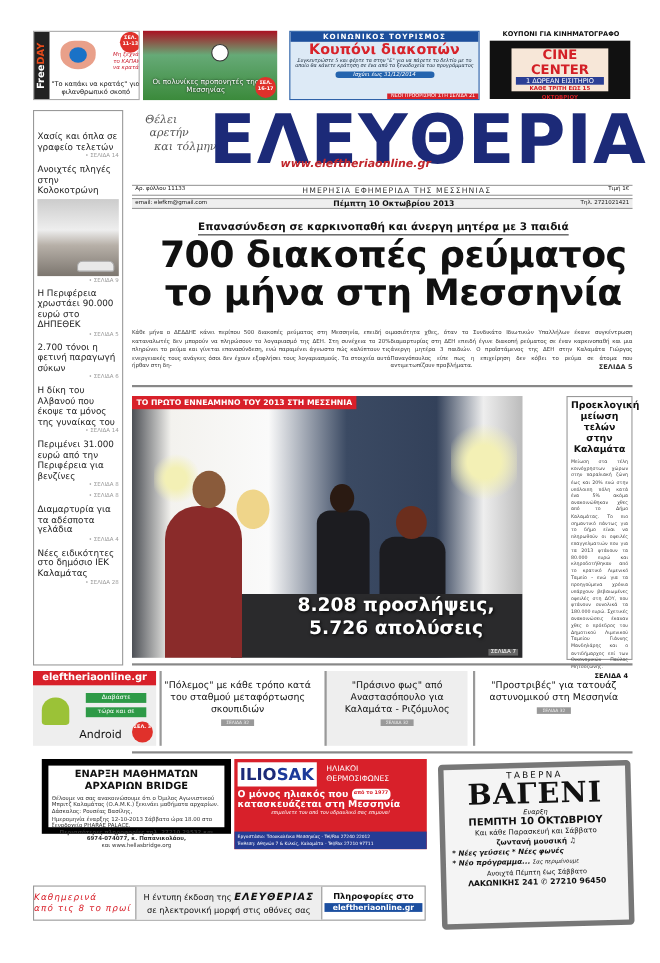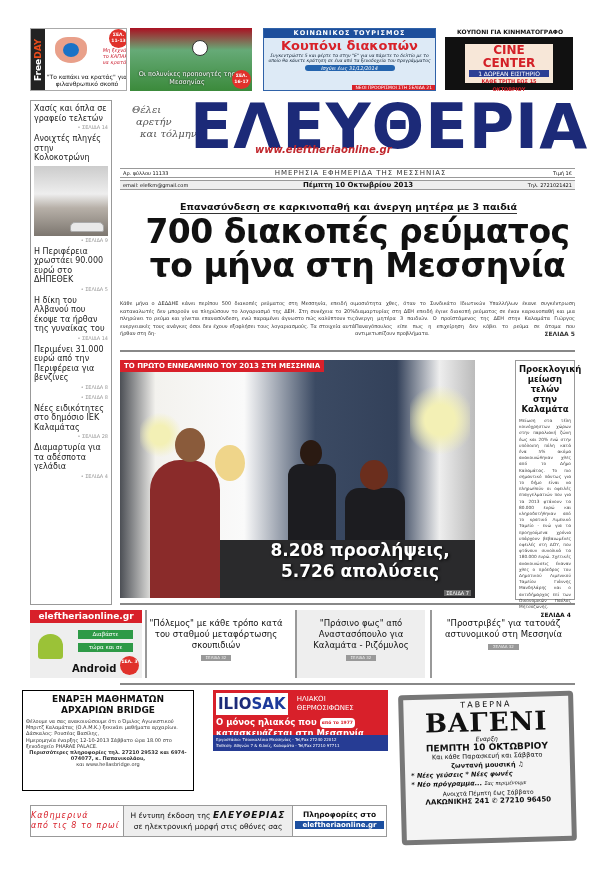--- a/index.html
+++ b/index.html
@@ -25,32 +25,32 @@
 #p3 .r{position:absolute;right:0;bottom:0;background:#d8222a;color:#fff;font-size:4.5px;padding:0 3px}
 #p4{left:445px;width:130px;top:28px;height:63px}
 #p4 .hd{font-size:6px;font-weight:bold;text-align:center;height:8px}
 #p4 .film{position:absolute;top:9px;left:0;width:128px;height:53px;background:#111;padding:7px 20px}
 #p4 .in{background:#f7e7d8;height:39px;text-align:center}
 #p4 .cc{color:#d32027;font-size:12px;font-weight:bold;line-height:13px}
 #p4 .fr{background:#2b3f95;color:#fff;font-size:6px;margin:0 4px;line-height:7px}
 #p4 .k{color:#d32027;font-size:5px;font-weight:bold;line-height:8px}
 #p4 .pl{font-size:4px;text-align:right;padding-right:3px}
 
-#leftcol{position:absolute;left:30px;top:100px;width:82px;height:505px;border:1px solid #999;padding:3px 3px}
+#leftcol{position:absolute;left:30px;top:100px;width:82px;height:505px;border:1px solid #999;padding:18px 3px}
 .lstory{margin-bottom:4px}
 .lstory .h{font-size:8px;line-height:9.5px;color:#222}
 .lstory .pg{font-size:5px;color:#999;text-align:right;margin-top:1px}
 .bldg{width:74px;height:70px;margin:3px 0 0;background:linear-gradient(#ccc,#eee 40%,#b7b0a8 60%,#7c766f);position:relative}
 .bldg .car{position:absolute;bottom:4px;right:4px;width:34px;height:10px;background:#e9e9e9;border-radius:5px 5px 2px 2px;border:1px solid #aaa}
 
 #mast{position:absolute;left:120px;top:100px;width:455px;height:50px}
 .motto{position:absolute;left:12px;top:4px;font-family:"DejaVu Serif",serif;font-style:italic;font-size:10px;line-height:12px;color:#555}
 .logo{position:absolute;left:70px;top:-4px;font-size:62px;font-weight:bold;color:#1c2a78;letter-spacing:1px;font-family:"DejaVu Sans",sans-serif;line-height:62px}
 .url{position:absolute;left:135px;top:44px;color:#c1272d;font-size:10px;font-weight:bold;font-style:italic}
-.infobar{position:absolute;left:120px;width:455px;font-size:5px;border-top:1px solid #999;border-bottom:1px solid #999;display:flex;justify-content:space-between;align-items:center;padding:0 3px}
+.infobar{position:absolute;left:120px;width:455px;font-size:5px;border-top:1px solid #999;border-bottom:1px solid #999;display:flex;justify-content:space-between;padding:0 3px}
 #ib1{top:168px;height:10px;background:#fff}
 #ib2{top:180px;height:10px;background:#eee}
 #ib1 .mid{font-size:7px;letter-spacing:1px;color:#333}
 #ib2 .mid{font-size:7px;font-weight:bold}
 
 #kicker{position:absolute;left:180px;top:201px;font-size:9.5px;font-weight:bold;border-bottom:1px solid #333;padding-bottom:1px}
 #headline{position:absolute;left:115px;top:215px;width:485px;text-align:center;font-size:33px;font-weight:bold;line-height:34px;letter-spacing:-0.5px}
 .lead{position:absolute;top:300px;width:235px;font-size:5px;line-height:7.5px;color:#333;text-align:justify}
 #lead1{left:120px}
 #lead2{left:355px;width:220px}
@@ -74,33 +74,33 @@
 #rbox{position:absolute;left:515px;top:360px;width:60px;height:240px;border:1px solid #999;padding:3px}
 #rbox .h{font-size:8.5px;font-weight:bold;text-align:center;line-height:10px}
 #rbox .b{font-size:4.3px;line-height:6.2px;color:#444;text-align:justify;margin-top:4px}
 #rbox .pg{font-size:6px;font-weight:bold;text-align:right;margin-top:1px}
 
 #android{position:absolute;left:30px;top:610px;width:112px;height:68px;background:#eee;overflow:hidden}
 #android .top{background:#d8202a;color:#fff;font-size:9px;font-weight:bold;text-align:center;height:13px;line-height:13px}
 #android .bot{position:absolute;left:8px;top:24px;width:25px;height:25px;background:#9bc237;border-radius:12px 12px 3px 3px}
 #android .g1,#android .g2{position:absolute;left:48px;width:55px;background:#2e9a47;color:#fff;font-size:5.5px;text-align:center;height:9px;line-height:9px}
 #android .g1{top:20px}#android .g2{top:33px}
-#android .and{position:absolute;left:42px;bottom:4px;font-size:10px;font-weight:bold}
+#android .and{position:absolute;left:42px;bottom:4px;font-size:10px;font-weight:normal}
 #android .badge{left:90px;bottom:3px}
 .story2{position:absolute;top:610px;height:68px;text-align:center;font-size:8.5px;line-height:11px;padding-top:8px;border-left:2px solid #999}
 .story2 .pg{display:inline-block;margin-top:3px;background:#999;color:#eee;font-size:4px;padding:0 5px;line-height:6px}
 #s1{left:145px;width:140px}
 #s2{left:295px;width:130px;background:#eee}
 #s3{left:430px;width:145px}
 
-#bridge{position:absolute;left:22px;top:690px;width:172px;height:101px;border:1px solid #000000;padding:3px;text-align:center}
+#bridge{position:absolute;left:38px;top:690px;width:172px;height:68px;border:6px solid #000000;padding:3px;text-align:center}
 #bridge .h{font-size:9px;font-weight:bold;line-height:11px}
 #bridge .b{font-size:5px;line-height:6.2px;text-align:left;color:#333;margin-top:2px}
 #bridge .c{text-align:center;font-weight:bold}
-#iliosak{position:absolute;left:213px;top:690px;width:175px;height:61px;background:#d8202a;color:#fff;padding:3px;overflow:hidden}
+#iliosak{position:absolute;left:213px;top:690px;width:175px;height:82px;background:#d8202a;color:#fff;padding:3px;overflow:hidden}
 #iliosak .logo2{display:inline-block;background:#fff;color:#1c2a78;font-size:15px;font-weight:bold;padding:0 2px;line-height:22px;vertical-align:top}
 #iliosak .logo2 b{color:#1c3a9a}
 #iliosak .sub{display:inline-block;font-size:7px;line-height:9px;vertical-align:top;margin-left:4px;margin-top:2px}
 #iliosak .m{font-size:8.5px;font-weight:bold;line-height:10px;margin-top:2px}
 #iliosak .m .since{display:inline-block;background:#fff;color:#d8202a;font-size:4.5px;border-radius:4px;padding:0 2px;vertical-align:middle}
 #iliosak .i{font-size:4.5px;font-style:italic;text-align:center}
 #iliosak .f{position:absolute;left:0;bottom:0;width:100%;background:#263c94;font-size:4px;line-height:6px;padding:2px 3px}
 #vageni{position:absolute;left:400px;top:693px;width:175px;height:150px;background:#f4f4f4;border:5px solid #777;border-radius:4px;transform:rotate(-1.5deg);text-align:center;padding:2px}
 #vageni .t1{font-size:8px;letter-spacing:2px}
 #vageni .t2{font-family:"DejaVu Serif",serif;font-size:26px;font-weight:bold;line-height:26px;letter-spacing:1px}
@@ -166,37 +166,41 @@
     <div class="bldg">
         <div class="car"></div>
       </div>
     <div class="pg">• ΣΕΛΙΔΑ 9</div>
     </div>
   <div class="lstory">
       <div class="h">Η Περιφέρεια χρωστάει 90.000 ευρώ στο ΔΗΠΕΘΕΚ</div>
       <div class="pg">• ΣΕΛΙΔΑ 5</div>
     </div>
   <div class="lstory">
-      <div class="h">Η δίκη του Αλβανού που έκοψε τα ήρθαν της γυναίκας του</div>
+      <div class="h">2.700 τόνοι η φετινή παραγωγή σύκων</div>
+      <div class="pg">• ΣΕΛΙΔΑ 6</div>
+    </div>
+  <div class="lstory">
+      <div class="h">Η δίκη του Αλβανού που έκοψε τα μόνος της γυναίκας του</div>
       <div class="pg">• ΣΕΛΙΔΑ 14</div>
     </div>
   <div class="lstory">
       <div class="h">Περιμένει 31.000 ευρώ από την Περιφέρεια για βενζίνες</div>
       <div class="pg">• ΣΕΛΙΔΑ 8</div>
     </div>
   <div class="lstory">
       <div class="pg">• ΣΕΛΙΔΑ 8</div>
     </div>
   <div class="lstory">
+      <div class="h">Διαμαρτυρία για τα αδέσποτα γελάδια</div>
+      <div class="pg">• ΣΕΛΙΔΑ 4</div>
+    </div>
+  <div class="lstory">
       <div class="h">Νέες ειδικότητες στο δημόσιο ΙΕΚ Καλαμάτας</div>
       <div class="pg">• ΣΕΛΙΔΑ 28</div>
-    </div>
-  <div class="lstory">
-      <div class="h">Διαμαρτυρία για τα αδέσποτα γελάδια</div>
-      <div class="pg">• ΣΕΛΙΔΑ 4</div>
     </div>
 </div>
 
 <div id="mast">
   <div class="motto">
     <div>Θέλει</div>
     <div style="padding-left:4px">αρετήν</div>
     <div style="padding-left:8px">και τόλμην...</div>
   </div>
   <div class="logo">ΕΛΕΥΘΕΡΙΑ</div>

